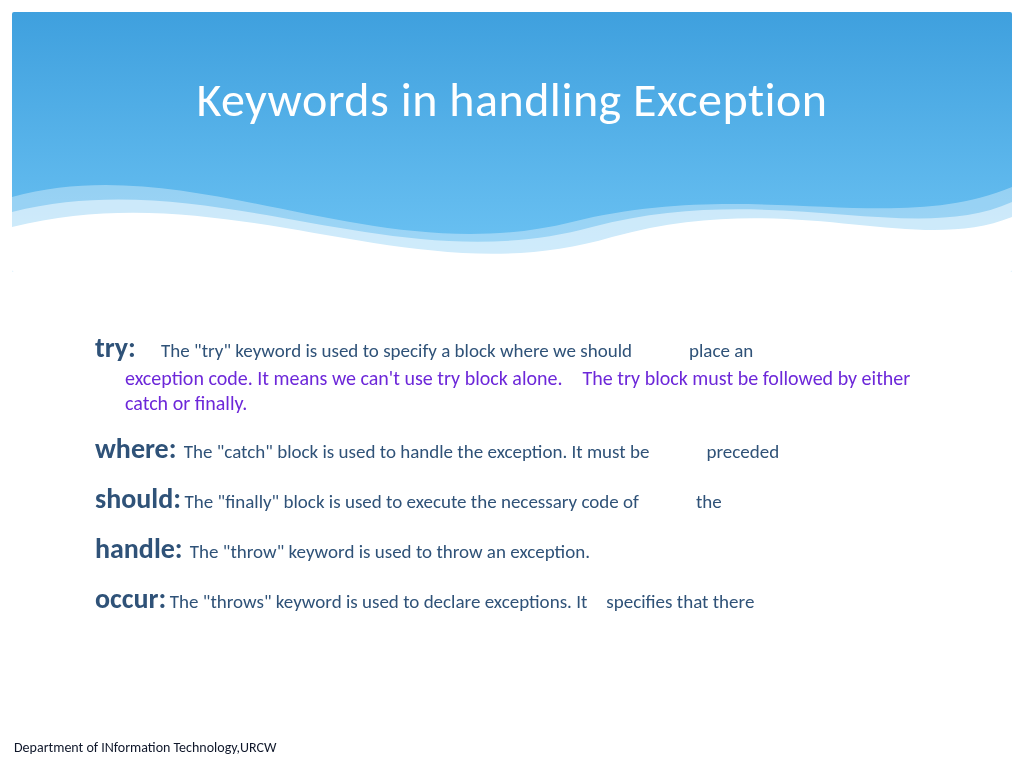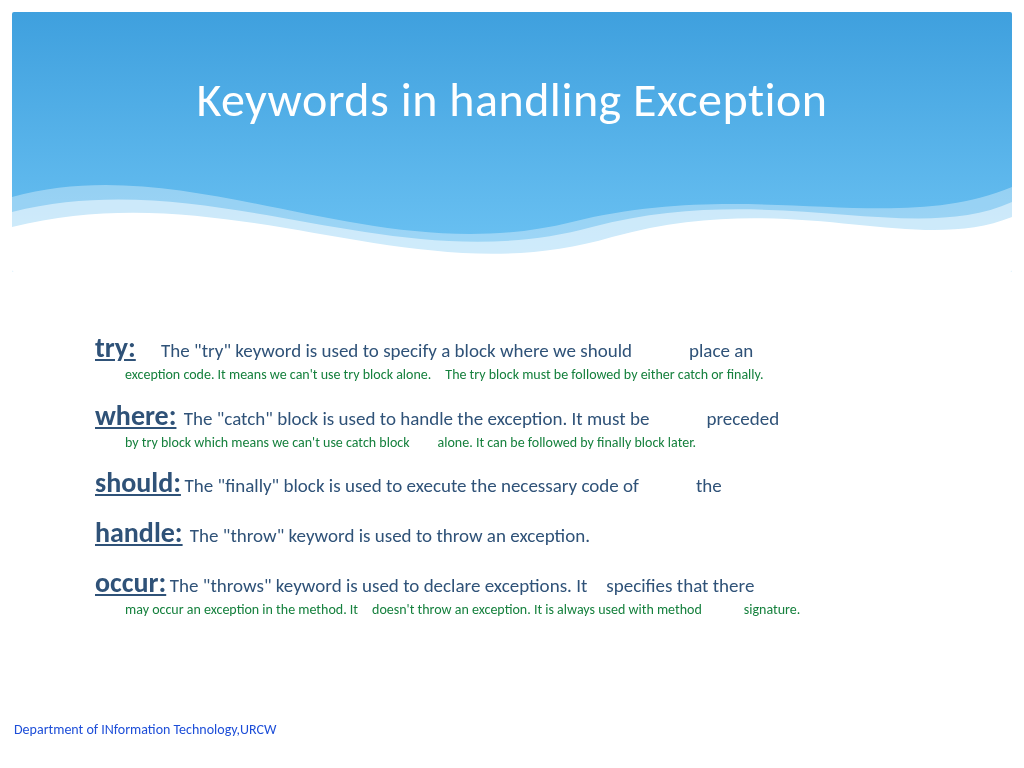--- a/index.html
+++ b/index.html
@@ -3,24 +3,24 @@
 <meta charset="utf-8">
 <style>
   * { margin: 0; padding: 0; box-sizing: border-box; }
   html, body { width: 1024px; height: 768px; font-family: "Segoe UI", Calibri, Arial, sans-serif; background: #fff; overflow: hidden; }
   .slide { position: relative; width: 1024px; height: 764px; background: #ffffff; }
   .banner { position: absolute; top: 12px; left: 12px; right: 12px; height: 260px; overflow: hidden; border-radius: 2px; }
   .banner svg { width: 100%; height: 100%; display: block; }
   .title { position: absolute; top: 70px; left: 0; width: 1024px; text-align: center; color: #ffffff; font-size: 48px; font-weight: 300; letter-spacing: 0.5px; }
   .content { position: absolute; top: 330px; left: 95px; right: 70px; color: #2f5278; }
   .item { margin-bottom: 14px; line-height: 1.28; }
-  .kw { font-size: 28px; font-weight: 600; color: #2f5278; text-decoration: underline; }
+  .kw { font-size: 28px; font-weight: 600; color: #2f5278; }
   .desc { font-size: 19px; color: #2f5278; }
-  .item .cont { display: block; padding-left: 30px; font-size: 14px; color: #15803d; line-height: 1.28; }
-  .footer { position: absolute; left: 14px; bottom: 26px; font-size: 14px; color: #1d4ed8; }
+  .item .cont { display: block; padding-left: 30px; font-size: 20px; color: #6d28d9; line-height: 1.28; }
+  .footer { position: absolute; left: 14px; bottom: 8px; font-size: 14px; color: #0f172a; }
 </style>
 </head>
 <body>
 
 <div class="slide">
 
   <div class="banner">
     <svg viewBox="0 0 1000 260" preserveAspectRatio="none">
       <defs>
         <linearGradient id="g1" x1="0" y1="0" x2="0" y2="1">
@@ -39,32 +39,30 @@
 
   <div class="content">
     <div class="item">
       <span class="kw">try:</span>&nbsp;&nbsp;&nbsp;&nbsp;&nbsp;&nbsp;
       <span class="desc">The "try" keyword is used to specify a block where we should   place an</span>
       <span class="cont">exception code. It means we can't use try block alone. The try block must be followed by either catch or finally.</span>
     </div>
     <div class="item">
       <span class="kw">where:</span>&nbsp;
       <span class="desc">The "catch" block is used to handle the exception. It must be   preceded</span>
-      <span class="cont">by try block which means we can't use catch block  alone. It can be followed by finally block later.</span>
     </div>
     <div class="item">
       <span class="kw">should:</span>
       <span class="desc">The "finally" block is used to execute the necessary code of   the</span>
     </div>
     <div class="item">
       <span class="kw">handle:</span>&nbsp;
       <span class="desc">The "throw" keyword is used to throw an exception.</span>
     </div>
     <div class="item">
       <span class="kw">occur:</span>
       <span class="desc">The "throws" keyword is used to declare exceptions. It specifies that there</span>
-      <span class="cont">may occur an exception in the method. It doesn't throw an exception. It is always used with method   signature.</span>
     </div>
   </div>
 
   <div class="footer">Department of INformation Technology,URCW</div>
 
 </div>
 
 </body></html>

